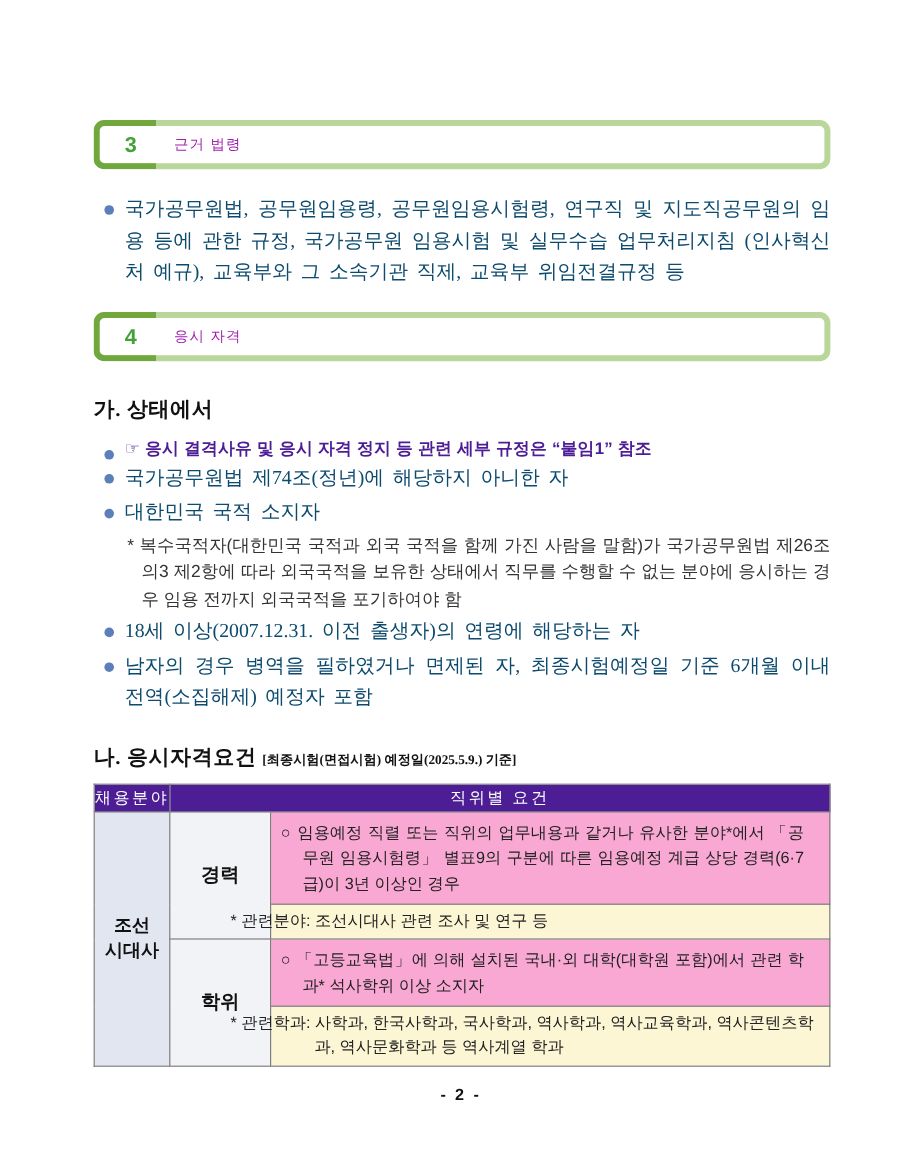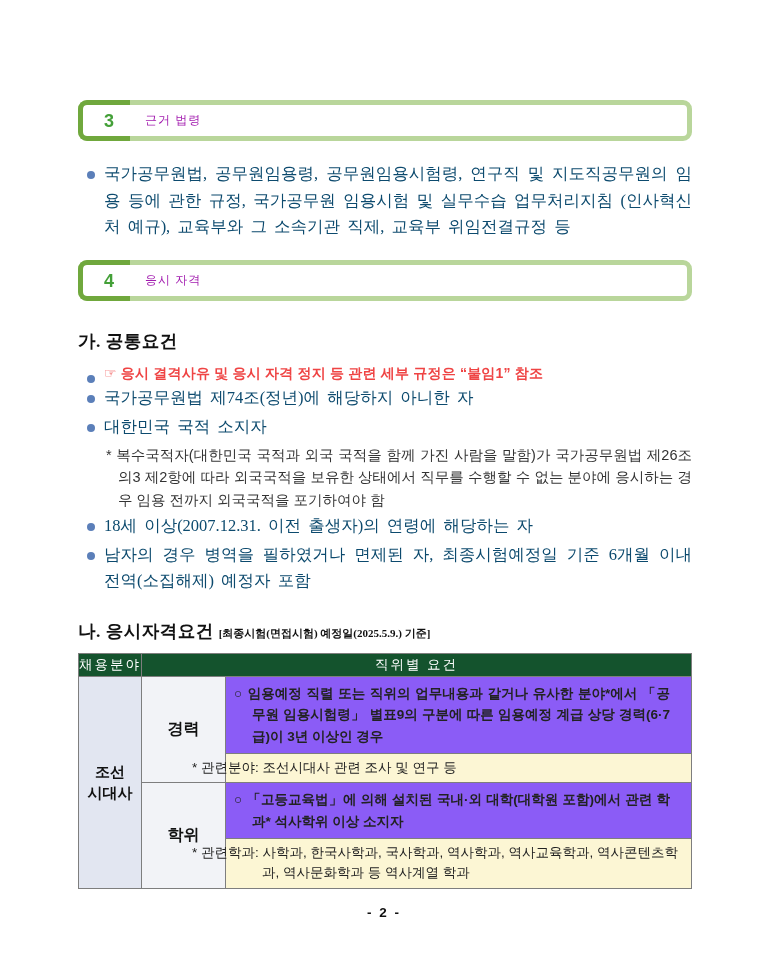--- a/index.html
+++ b/index.html
@@ -68,21 +68,21 @@
     width:8px; height:8px;
     border-radius:50%;
     background:#5b7fb9;
   }
   .sub-note-arrow {
     padding-left:26px;
     margin-top:3px;
     font-family:"Liberation Sans","DejaVu Sans",sans-serif;
     font-weight:bold;
     font-size:14px;
-    color:#ef4444;
+    color:#4c1d95;
     letter-spacing:0.2px;
   }
   .sub-note-star {
     padding-left:40px;
     text-indent:-12px;
     margin-top:3px;
     font-family:"Liberation Sans","DejaVu Sans",sans-serif;
     font-size:14.5px;
     line-height:1.55;
     color:#333;
@@ -107,21 +107,21 @@
     border-collapse:collapse;
     table-layout:fixed;
     font-family:"Liberation Sans","DejaVu Sans",sans-serif;
   }
   table.qual-table td, table.qual-table th {
     border:1px solid #7e7e7e;
     vertical-align:middle;
   }
   table.qual-table { border:1.5px solid #555; }
   th.th-cell {
-    background:#14532d;
+    background:#4c1d95;
     color:#ffffff;
     font-family:"Liberation Serif","DejaVu Serif",serif;
     font-weight:normal;
     font-size:13.5px;
     letter-spacing:2px;
     height:23px;
   }
   td.field-cell {
     background:#e2e6f1;
     font-weight:bold;
@@ -132,28 +132,27 @@
     line-height:1.4;
   }
   td.type-cell {
     background:#f2f3f7;
     font-weight:bold;
     font-size:16px;
     color:#111;
     text-align:center;
   }
   td.req-cell {
-    background:#8b5cf6;
+    background:#f9a8d4;
     font-size:13.5px;
     line-height:1.58;
     color:#222;
     padding:6px 21px 6px 26px;
     text-indent:-18px;
     text-align:justify;
-    font-weight:bold;
   }
   td.note-cell {
     background:#fcf6d4;
     font-size:13.5px;
     line-height:1.5;
     color:#222;
     padding:4px 8px 4px 36px;
     text-indent:-70px;
   }
 
@@ -190,21 +189,21 @@
     <span class="dot"></span>
     <span>국가공무원법, 공무원임용령, 공무원임용시험령, 연구직 및 지도직공무원의 임용 등에 관한 규정, 국가공무원 임용시험 및 실무수습 업무처리지침 (인사혁신처 예규), 교육부와 그 소속기관 직제, 교육부 위임전결규정 등</span>
   </div>
 
   <div class="sec-box mt18" style="margin-top:19px;">
     <div class="sec-bracket"></div>
     <span class="sec-num">4</span>
     <span class="sec-title">응시 자격</span>
   </div>
 
-  <div class="sub-heading mt28">가. 공통요건</div>
+  <div class="sub-heading mt28">가. 상태에서</div>
 
   <div class="mt12">
 
     <div>
       <div class="bullet">
         <span class="dot"></span>
       </div>
       <div class="sub-note-arrow">☞ 응시 결격사유 및 응시 자격 정지 등 관련 세부 규정은 “붙임1” 참조</div>
     </div>
 

